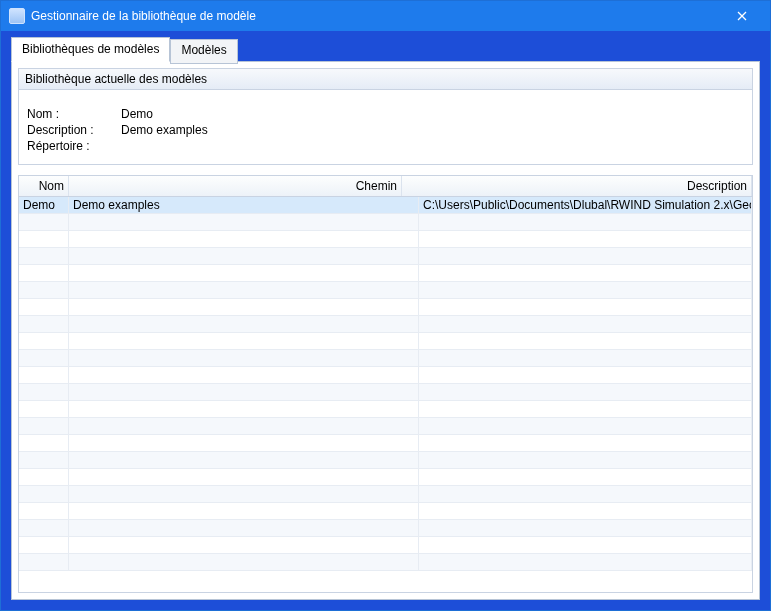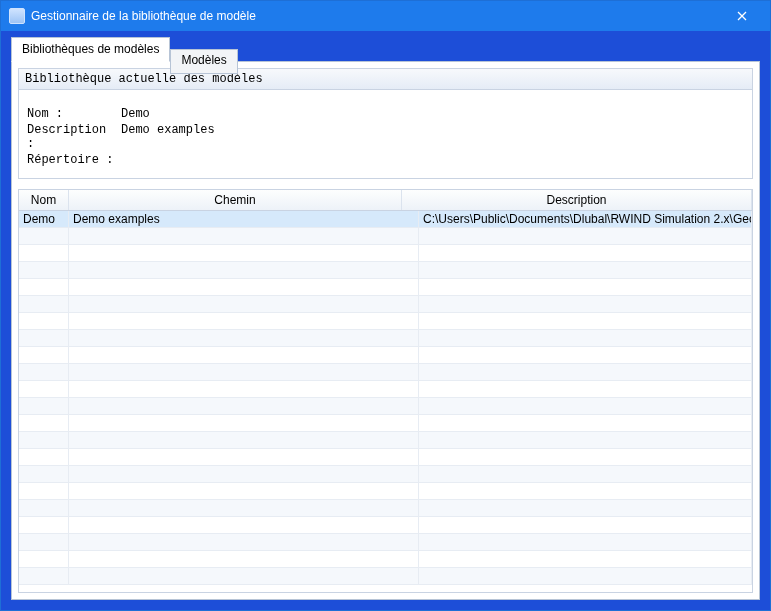--- a/index.html
+++ b/index.html
@@ -53,39 +53,38 @@
     padding: 4px 10px 5px 10px;
     border: 1px solid #b7c4d6;
     background: #fff;
     font-size: 12px;
     position: relative;
     cursor: default;
   }
   .tab.inactive {
     background: #f2f4f7;
     border-bottom: 1px solid #b7c4d6;
-    top: 12px;
+    top: 2px;
     padding: 3px 10px 3px 10px;
   }
   .tab.active {
     border-bottom: 1px solid #fff;
     z-index: 3;
     background:#fff;
   }
   .tabs-area {
     border: 1px solid #b7c4d6;
     flex: 1;
     padding: 6px;
     display: flex; flex-direction: column;
     gap: 10px;
     background:#fff;
   }
   .groupbox {
     border: 1px solid #c9d3e2;
-    font-family: Liberation Mono, monospace;
   }
   .groupbox .group-head {
     background: linear-gradient(#f7f9fc,#e5ecf6);
     border-bottom: 1px solid #c9d3e2;
     padding: 3px 6px;
     font-size: 12px;
   }
   .groupbox .group-body {
     padding: 16px 8px 10px 8px;
   }
@@ -98,21 +97,21 @@
     display: flex; flex-direction: column;
     overflow: hidden;
   }
   .grid-head, .grid-row { display: flex; }
   .grid-head {
     background: linear-gradient(#fdfefe,#edf2f8);
     border-bottom: 1px solid #c9d3e2;
   }
   .gh-cell {
     padding: 3px 4px;
-    text-align: center;
+    text-align: right;
     border-right: 1px solid #dbe3ee;
     font-size: 12px;
     overflow: hidden; white-space: nowrap; text-overflow: ellipsis;
   }
   .col-name { width: 50px; flex: 0 0 50px; }
   .col-desc { width: 350px; flex: 0 0 350px; }
   .col-path { flex: 1; }
   .grid-body { flex: 1; overflow: hidden; }
   .grid-row { border-bottom: 1px solid #e7ecf3; height: 17px; }
   .grid-row.alt { background: #f5f8fc; }

